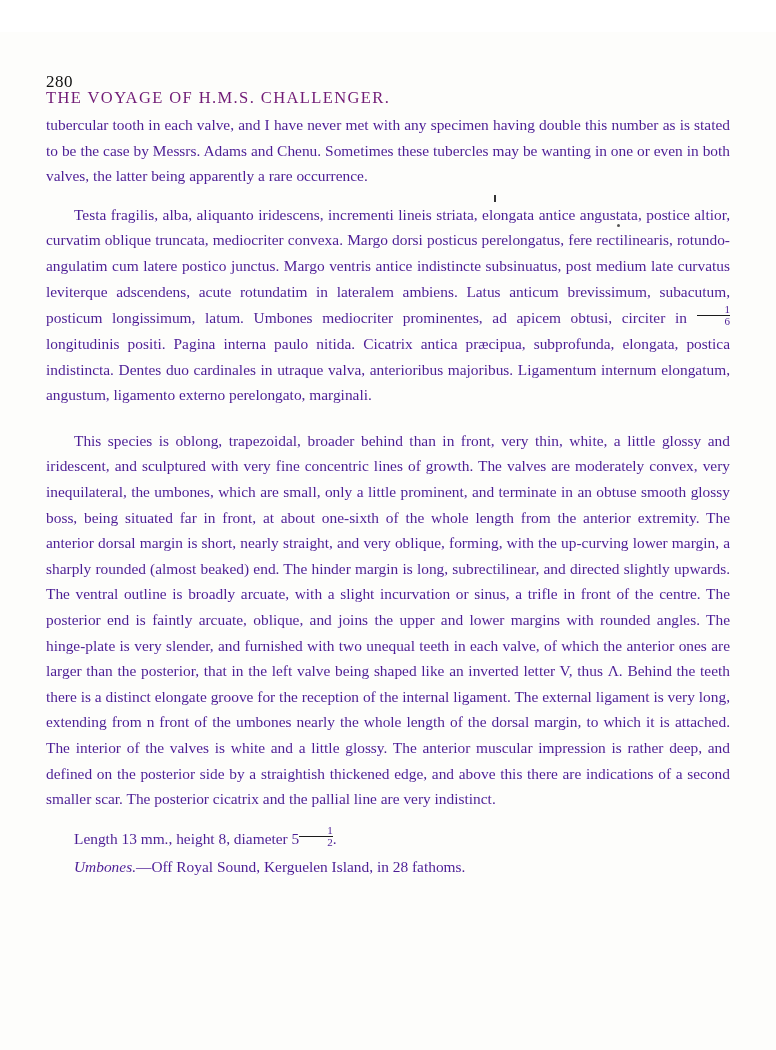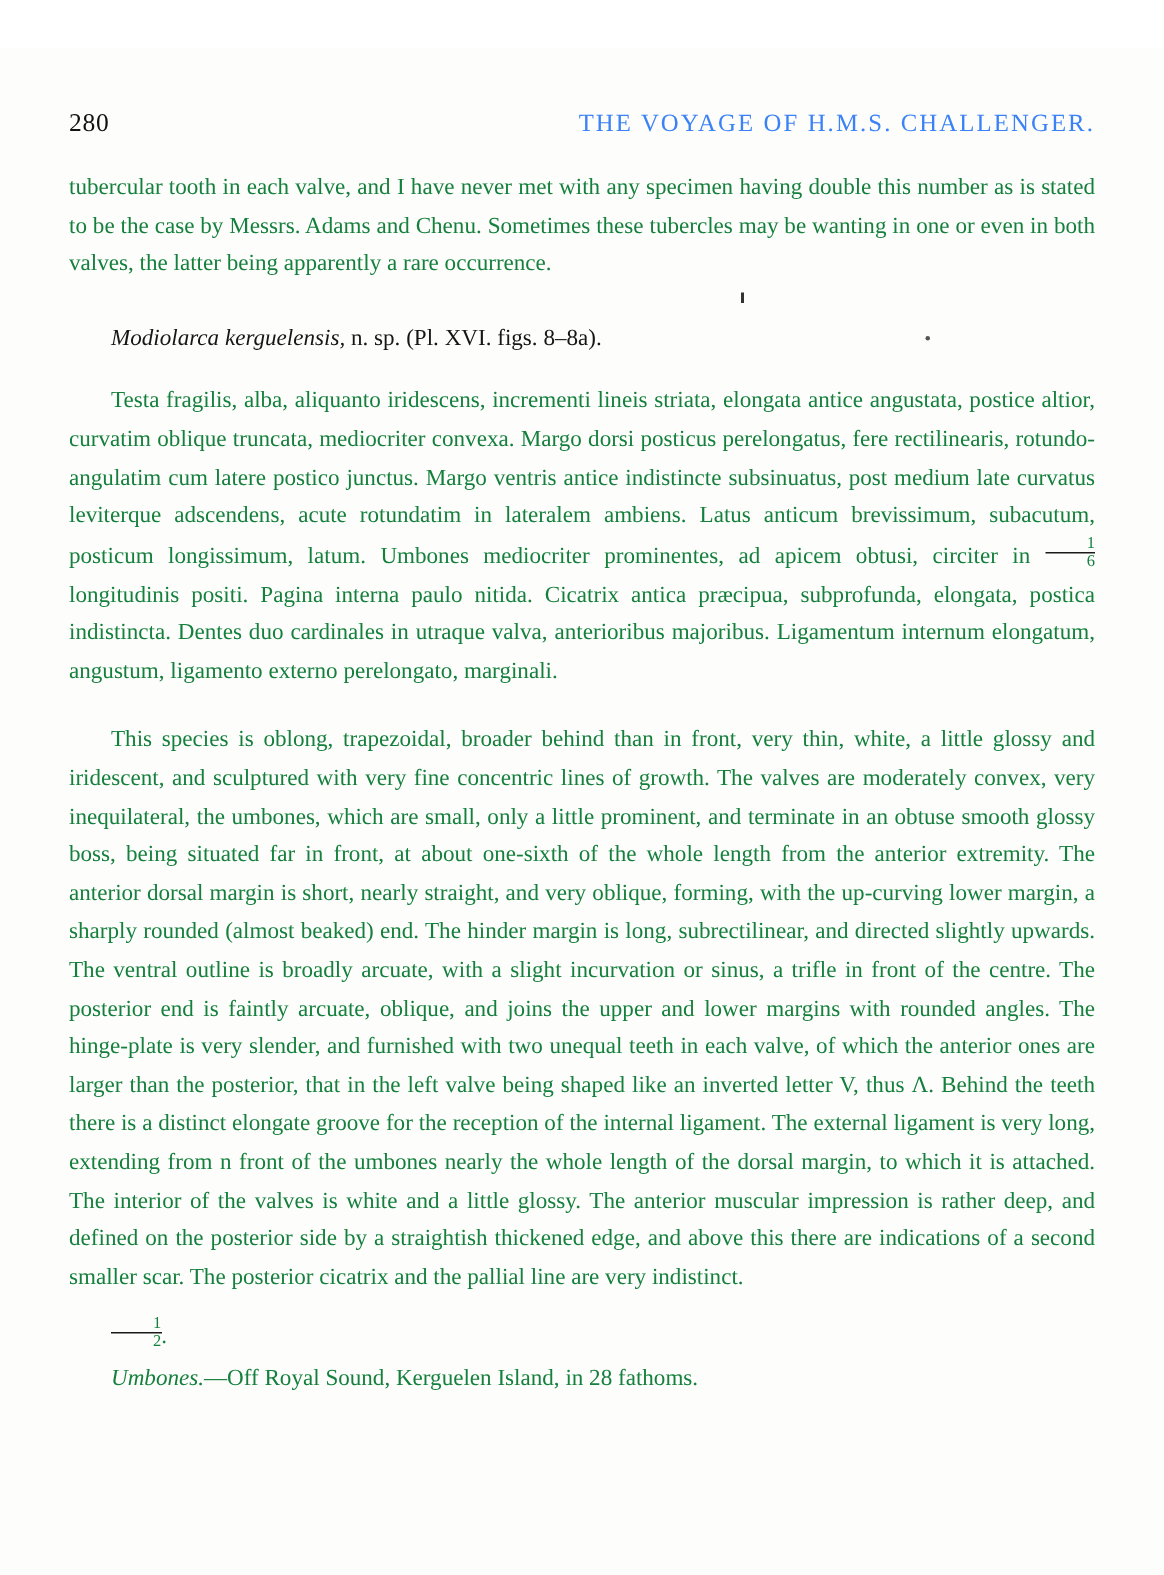--- a/index.html
+++ b/index.html
@@ -36,39 +36,39 @@
     left: 0;
     top: 0;
     font-size: 17px;
     letter-spacing: 0.5px;
     color: #111;
   }
   .running-head {
     position: absolute;
     left: 0;
     right: 0;
-    top: 0;
-    text-align: right;
+    top: 16px;
+    text-align: left;
     font-size: 16.5px;
     letter-spacing: 1.4px;
-    color: #3b82f6;
+    color: #701a75;
   }
   .content {
     position: absolute;
     left: 46px;
     top: 80px;
     width: 684px;
   }
   p {
     margin: 0 0 0 0;
     font-size: 15.4px;
     line-height: 25.6px;
     text-align: justify;
     text-justify: inter-word;
-    color: #15803d;
+    color: #4c1d95;
   }
   p.indent {
     text-indent: 28px;
   }
   .para-block { margin-bottom: 13px; }
   .species-head {
     margin: 24px 0 16px 0;
     font-size: 15.4px;
     line-height: 25.6px;
     text-indent: 28px;
@@ -131,34 +131,31 @@
     <div class="folio">280</div>
     <div class="running-head">THE VOYAGE OF H.M.S. CHALLENGER.</div>
   </div>
 
   <div class="content">
 
     <div class="para-block">
       <p>tubercular tooth in each valve, and I have never met with any specimen having double this number as is stated to be the case by Messrs. Adams and Chenu.   Sometimes these tubercles may be wanting in one or even in both valves, the latter being apparently a rare occurrence.</p>
     </div>
 
-    <div class="species-head">
-      <span class="sci">Modiolarca kerguelensis,</span><span> n. sp. (Pl. XVI. figs. 8–8a).</span>
-    </div>
 
     <div class="latin para-block">
       <p class="indent"><span>Testa fragilis, alba, aliquanto iridescens, incrementi lineis striata, elongata antice angustata, postice altior, curvatim oblique truncata, mediocriter convexa.   Margo dorsi posticus perelongatus, fere rectilinearis, rotundo-angulatim cum latere postico junctus. Margo ventris antice indistincte subsinuatus, post medium late curvatus leviterque adscendens, acute rotundatim in lateralem ambiens.   Latus anticum brevissimum, subacutum, posticum longissimum, latum.   Umbones mediocriter prominentes, ad apicem obtusi, circiter in </span><span class="frac-inline"><span class="num">1</span><span class="den">6</span></span><span> longitudinis positi.   Pagina interna paulo nitida.   Cicatrix antica præcipua, subprofunda, elongata, postica indistincta.   Dentes duo cardinales in utraque valva, anterioribus majoribus.   Ligamentum internum elongatum, angustum, ligamento externo perelongato, marginali.</span></p>
     </div>
 
     <div class="desc para-block">
       <p class="indent"><span>This species is oblong, trapezoidal, broader behind than in front, very thin, white, a little glossy and iridescent, and sculptured with very fine concentric lines of growth. The valves are moderately convex, very inequilateral, the umbones, which are small, only a little prominent, and terminate in an obtuse smooth glossy boss, being situated far in front, at about one-sixth of the whole length from the anterior extremity.   The anterior dorsal margin is short, nearly straight, and very oblique, forming, with the up-curving lower margin, a sharply rounded (almost beaked) end.   The hinder margin is long, subrectilinear, and directed slightly upwards.   The ventral outline is broadly arcuate, with a slight incurvation or sinus, a trifle in front of the centre.   The posterior end is faintly arcuate, oblique, and joins the upper and lower margins with rounded angles.   The hinge-plate is very slender, and furnished with two unequal teeth in each valve, of which the anterior ones are larger than the posterior, that in the left valve being shaped like an inverted letter </span><span class="vee">V</span><span>, thus </span><span class="vee">Λ</span><span>.   Behind the teeth there is a distinct elongate groove for the reception of the internal ligament.   The external ligament is very long, extending from n front of the umbones nearly the whole length of the dorsal margin, to which it is attached.   The interior of the valves is white and a little glossy.   The anterior muscular impression is rather deep, and defined on the posterior side by a straightish thickened edge, and above this there are indications of a second smaller scar.   The posterior cicatrix and the pallial line are very indistinct.</span></p>
     </div>
 
     <div class="tail">
-      <p><span class="frac-inline"><span class="num">1</span><span class="den">2</span></span><span>.</span></p>
+      <p><span>Length 13 mm., height 8, diameter 5</span><span class="frac-inline"><span class="num">1</span><span class="den">2</span></span><span>.</span></p>
       <p><span class="habitat-term">Umbones.</span><span>—Off Royal Sound, Kerguelen Island, in 28 fathoms.</span></p>
     </div>
 
   </div>
 
   <div class="stray-dot"></div>
   <div class="stray-dot2"></div>
 </div>
 
 </body></html>

